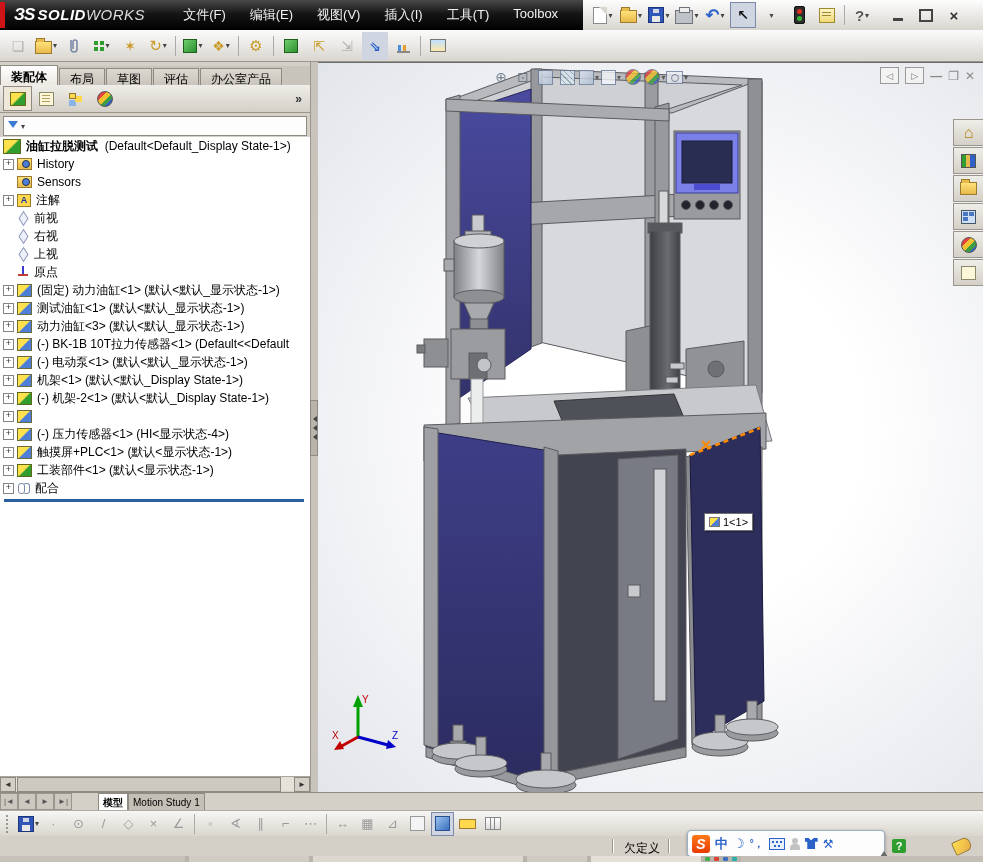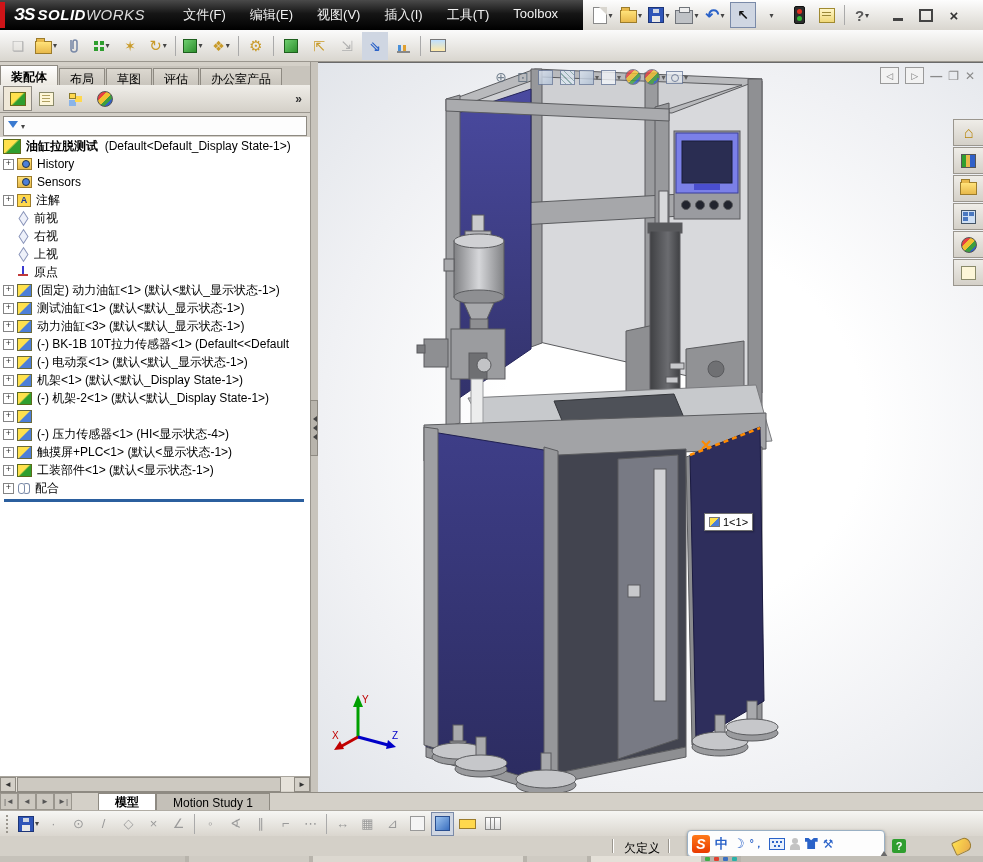--- a/index.html
+++ b/index.html
@@ -124,21 +124,21 @@
   .tp-lib{width:13px;height:12px;background:linear-gradient(90deg,#2f9e2f 0 4px,#e8b94b 4px 8px,#3060c8 8px);border:1px solid #555;}
   .tp-pal{width:13px;height:12px;border:1px solid #456;background:#cfe0f4;position:relative;}
   .tp-pal:before{content:"";position:absolute;left:1px;top:1px;width:5px;height:4px;background:#4a78c0;box-shadow:6px 0 0 #4a78c0,0 5px 0 #4a78c0;}
   .tp-note{width:13px;height:12px;background:#fdf6d8;border:1px solid #8a8a6a;}
   
   #seltip{left:386px;top:406px;background:#fff;border:1px solid #707070;padding:0 4px;height:16px;display:flex;align-items:center;font-size:11px;gap:3px;box-shadow:1px 1px 2px rgba(0,0,0,.3);margin-top:44px;}
   #seltip .mini{width:9px;height:8px;background:linear-gradient(135deg,#ffe14d 48%,#4d7fd8 52%);border:1px solid #777;}
   
   #docbar{left:0;top:792px;width:983px;height:18px;background:#d4d0c8;border-top:1px solid #8e8a82;display:flex;align-items:flex-end;}
   .navb{width:16px;height:15px;border:1px solid #9a968e;background:#ccc8c0;color:#555;font-size:8px;display:flex;align-items:center;justify-content:center;margin-bottom:1px;}
-  .dtab{height:17px;padding:0 16px;display:flex;align-items:center;font-size:12px;border:1px solid #8e8a82;border-bottom:none;background:#c4c0b8;white-space:nowrap;}
+  .dtab{height:17px;padding:0 4px;display:flex;align-items:center;font-size:10px;border:1px solid #8e8a82;border-bottom:none;background:#c4c0b8;white-space:nowrap;}
   .dtab.active{background:#fff;font-weight:bold;}
   #sketchbar{left:0;top:810px;width:983px;height:26px;background:linear-gradient(#f6f6f4,#dad6ce);border-top:1px solid #b0aca4;display:flex;align-items:center;padding-left:2px;box-sizing:border-box;}
   .grip{width:4px;height:18px;border-left:2px dotted #9a968e;margin:0 4px;}
   .skb{height:22px;min-width:21px;display:flex;align-items:center;justify-content:center;color:#9a9a9a;font-size:13px;margin:0 1px;border:1px solid transparent;}
   .skb.on{background:#cfd6e2;border:1px solid #7a8aa8;}
   .cube3{width:13px;height:13px;border:1px solid #999;background:#f4f4f4;}
   .cube3.shaded{background:linear-gradient(135deg,#9cc3ef,#3a6fc0);border-color:#2a4f90;}
   .ruler{width:15px;height:8px;background:#ffd84d;border:1px solid #9c7c2c;}
   .tbl-ico{width:14px;height:11px;border:1px solid #888;background:linear-gradient(#fff,#ddd);position:relative;}
   .tbl-ico:before{content:"";position:absolute;left:4px;top:0;width:1px;height:11px;background:#888;box-shadow:4px 0 0 #888;}

